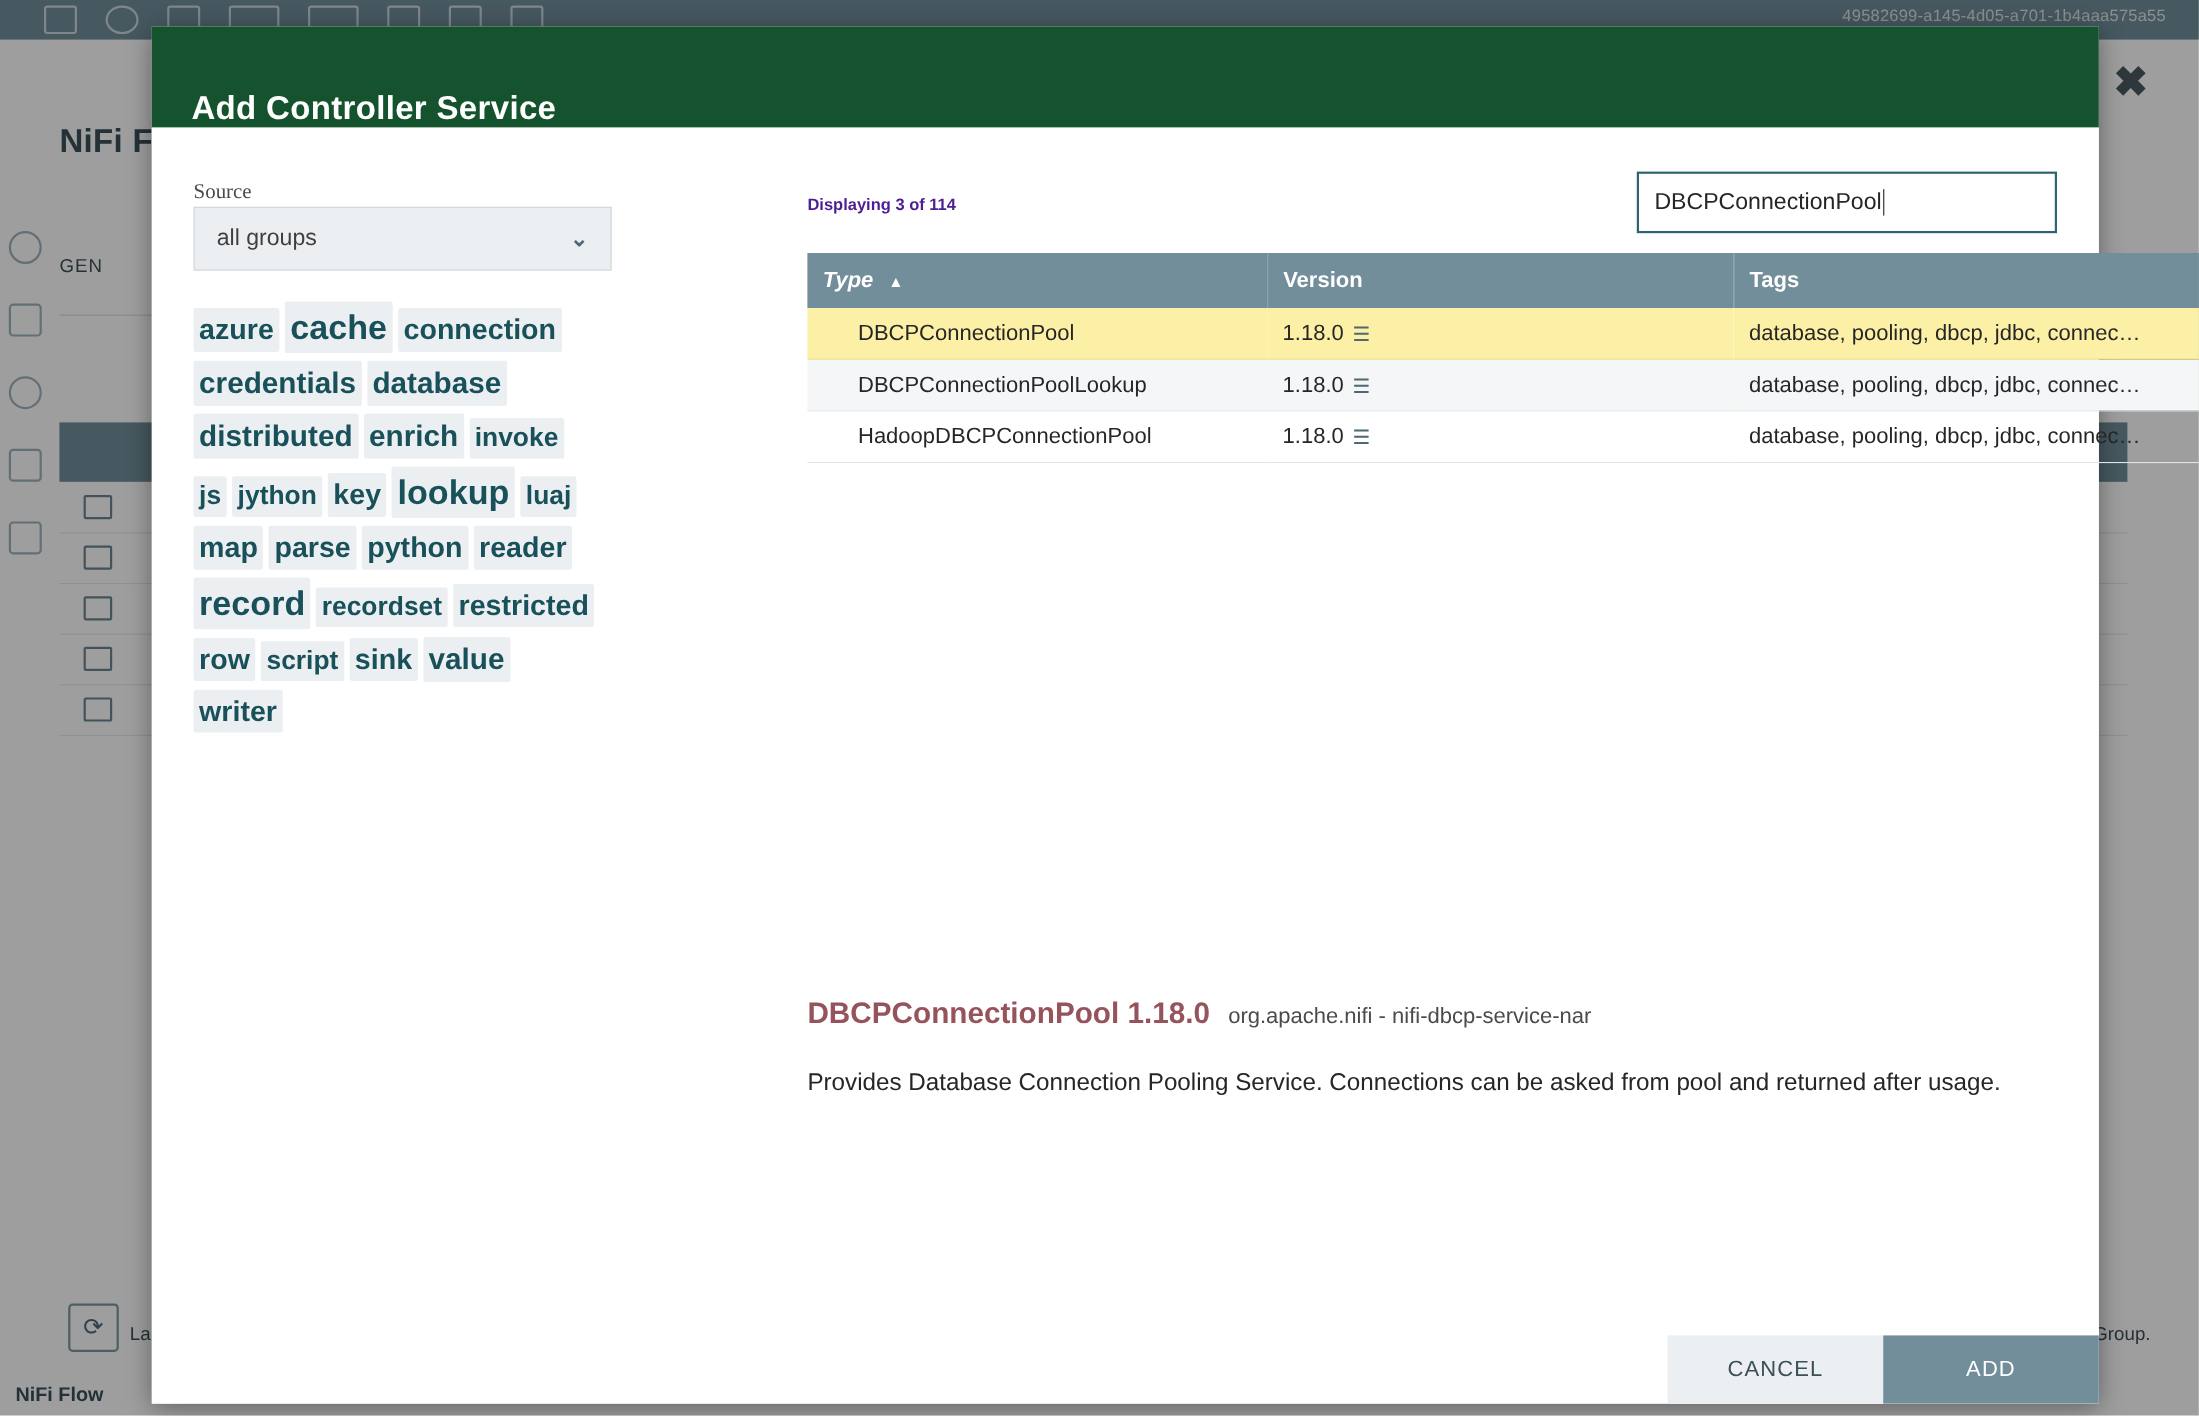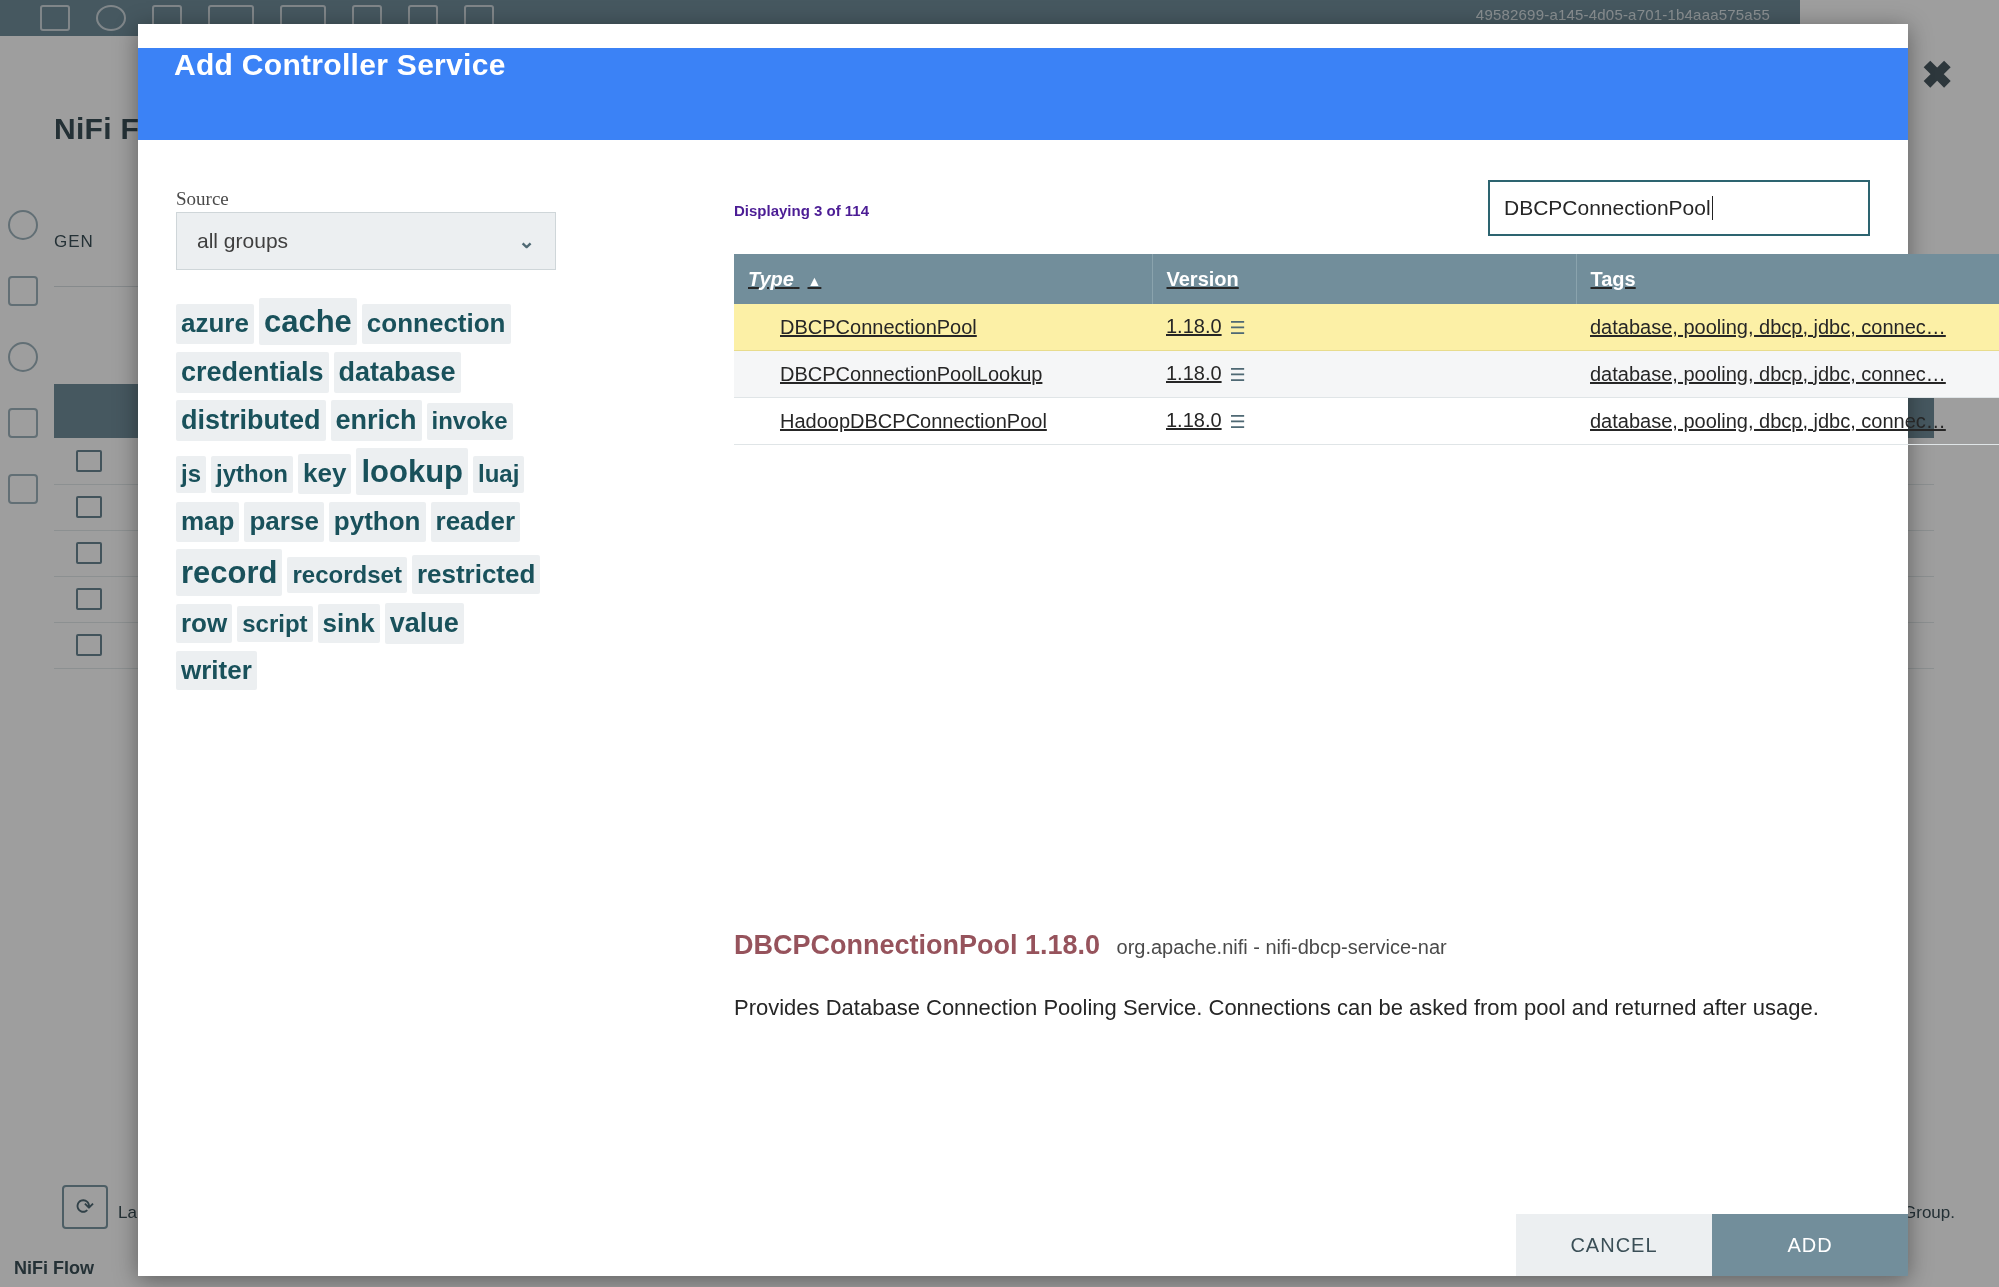--- a/index.html
+++ b/index.html
@@ -18,21 +18,21 @@
 
   
   #app-background {
     position: absolute;
     inset: 0;
     background: #ffffff;
   }
   .bg-topbar {
     position: absolute;
     left: 0; top: 0;
-    width: 1800px; height: 36px;
+    width: 1999px; height: 36px;
     background: #728e9b;
   }
   .bg-toolbar-icons {
     position: absolute;
     left: 40px; top: 2px;
     height: 32px;
     display: flex;
     align-items: center;
     gap: 26px;
     color: #ffffff;
@@ -177,26 +177,25 @@
     top: 24px;
     width: 1770px;
     height: 1252px;
     background: #ffffff;
     box-shadow: 0 4px 22px rgba(0,0,0,0.4);
     display: flex;
     flex-direction: column;
   }
   .dlg-header {
     height: 92px;
-    background: #3b82f6;
-    display: flex;
-    align-items: flex-start;
+    background: #14532d;
+    display: flex;
+    align-items: flex-end;
     padding-left: 36px;
     box-sizing: border-box;
-    margin-top: 24px;
   }
   .dlg-title {
     color: #ffffff;
     font-size: 30px;
     font-weight: bold;
     letter-spacing: .3px;
   }
   .dlg-body {
     position: relative;
     flex: 1;
@@ -290,21 +289,20 @@
 
   
   .svc-table {
     position: absolute;
     left: 0;
     top: 74px;
     right: 0;
     border-collapse: collapse;
     width: 1266px;
     table-layout: fixed;
-    text-decoration: underline;
   }
   .svc-table th {
     background: #728e9b;
     color: #ffffff;
     text-align: left;
     font-size: 20px;
     font-weight: bold;
     height: 50px;
     padding: 0 0 0 14px;
     border-right: 1px solid #8aa3ad;

